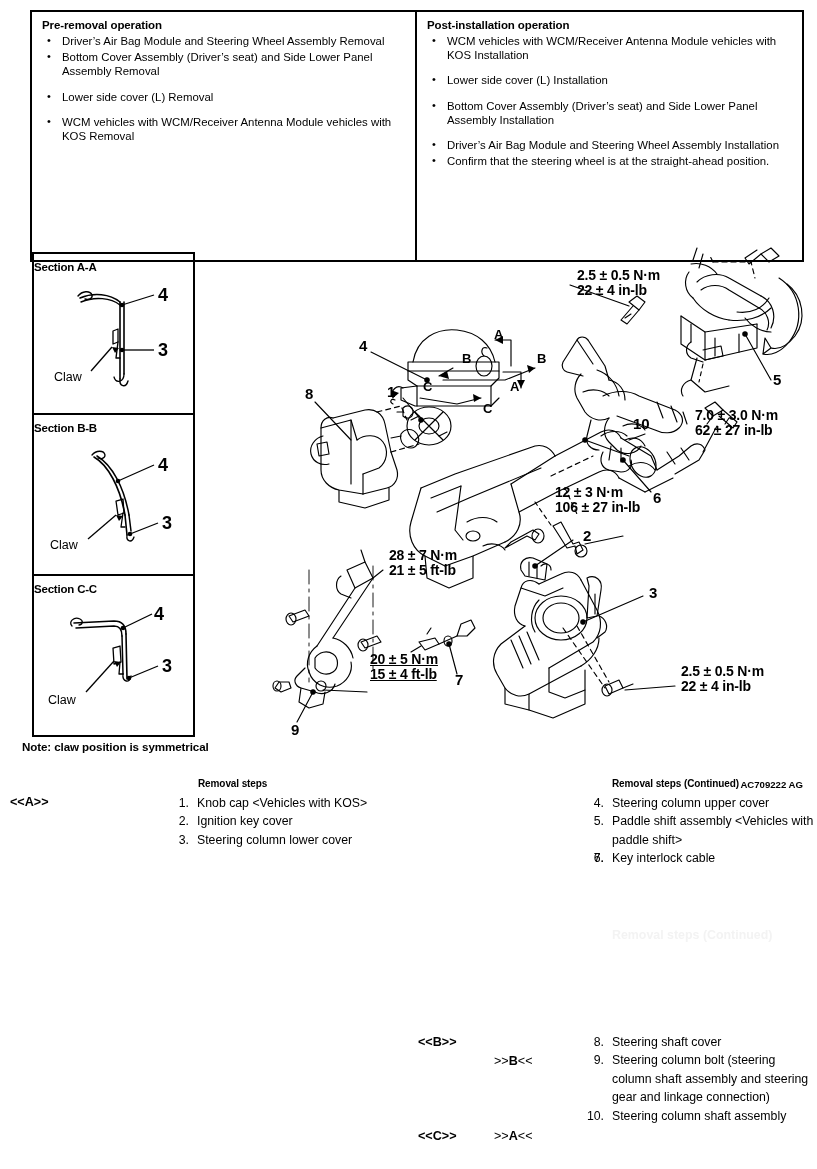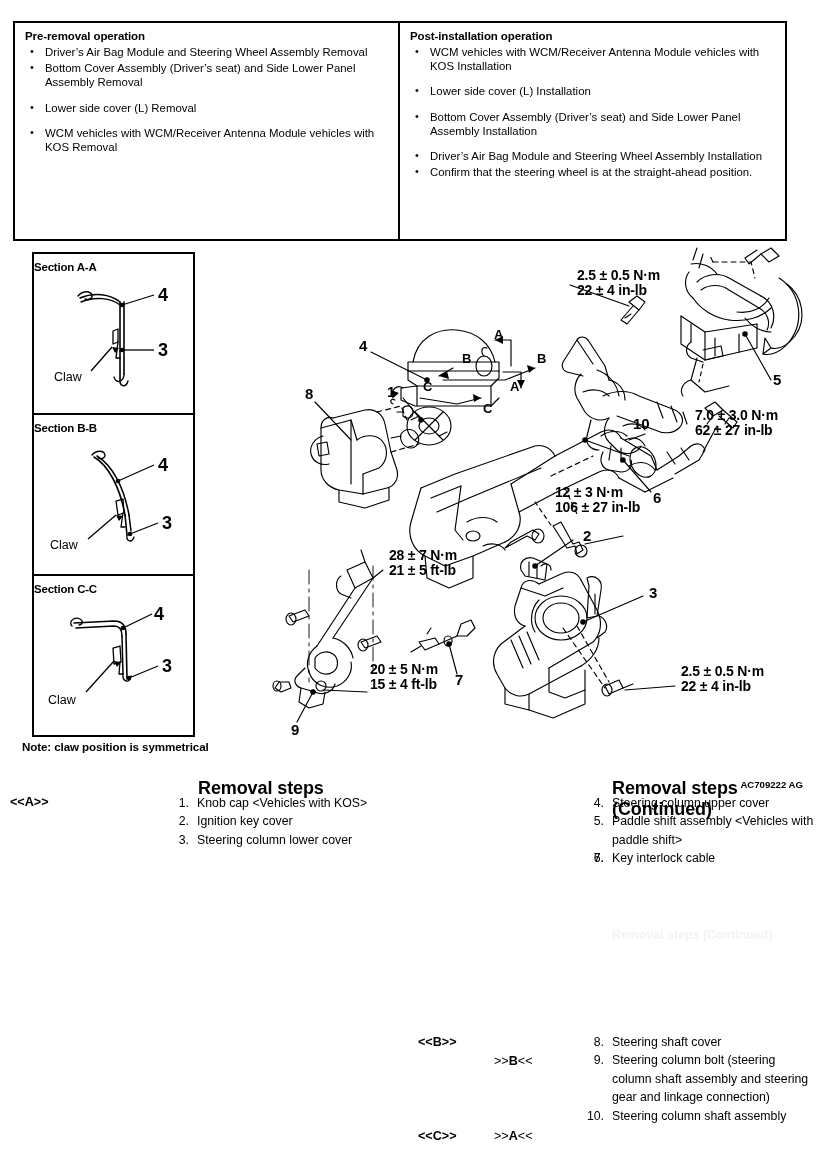--- a/index.html
+++ b/index.html
@@ -11,25 +11,24 @@
     width: 817px; height: 1169px;
     position: relative;
     font-family: "Liberation Sans", sans-serif;
     color: #000000;
     overflow: hidden;
   }
 
   
   .op-table {
     position: absolute;
-    left: 13px; top: 10px;
-    width: 774px; height: 220px;
+    left: 30px; top: 10px;
+    width: 774px; height: 252px;
     border: 2px solid #000;
     display: flex;
-    margin-top: 11px;
   }
   .op-col {
     flex: 1 1 50%;
     padding: 7px 10px 6px 10px;
     position: relative;
   }
   .op-col.left { border-right: 2px solid #000; }
   .op-title {
     font-size: 11.5px;
     font-weight: bold;
@@ -121,21 +120,21 @@
     position: absolute;
     right: 14px; top: 779px;
     font-size: 9.6px;
     font-weight: bold;
     letter-spacing: 0px;
   }
 
   
   .steps-head {
     position: absolute;
-    font-size: 18px;
+    font-size: 10px;
     font-weight: bold;
     letter-spacing: -0.1px;
   }
   .steps-list {
     position: absolute;
     list-style: none;
     margin: 0; padding: 0;
     font-size: 12.3px;
     line-height: 18.4px;
   }
@@ -588,21 +587,21 @@
   <div class="torque" style="left:350px; top:245px;">
     <div>12 ± 3 N·m</div>
     <div>106 ± 27 in-lb</div>
   </div>
 
   <div class="torque" style="left:184px; top:308px;">
     <div>28 ± 7 N·m</div>
     <div>21 ± 5 ft-lb</div>
   </div>
 
-  <div class="torque" style="left:165px; top:422px;">
+  <div class="torque" style="left:165px; top:412px;text-decoration:underline;">
     <div>20 ± 5 N·m</div>
     <div>15 ± 4 ft-lb</div>
   </div>
 
   <div class="torque" style="left:476px; top:424px;">
     <div>2.5 ± 0.5 N·m</div>
     <div>22 ± 4 in-lb</div>
   </div>
 </div>
 

